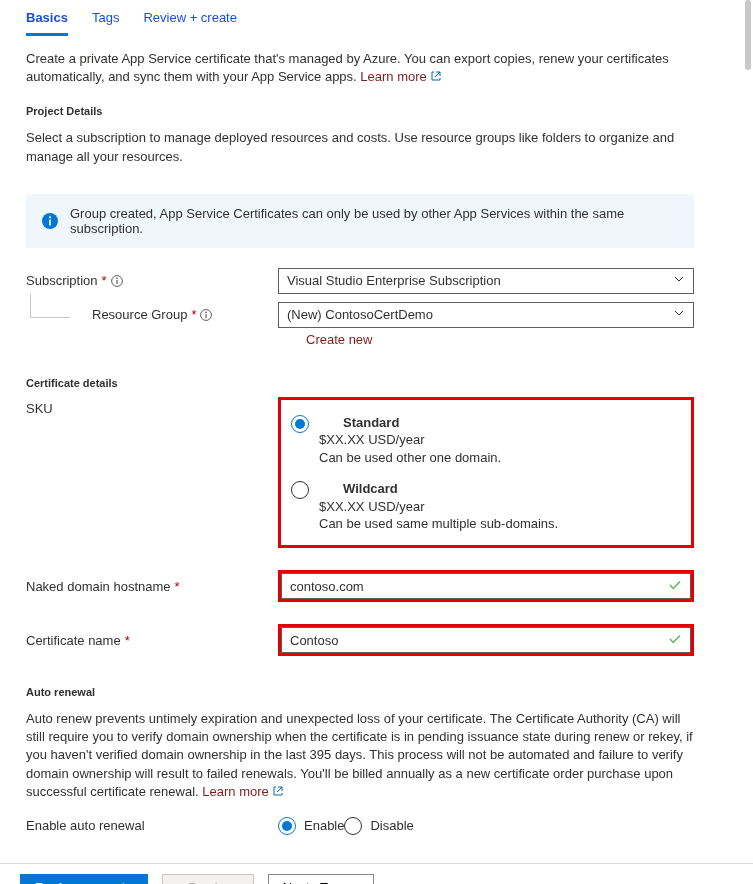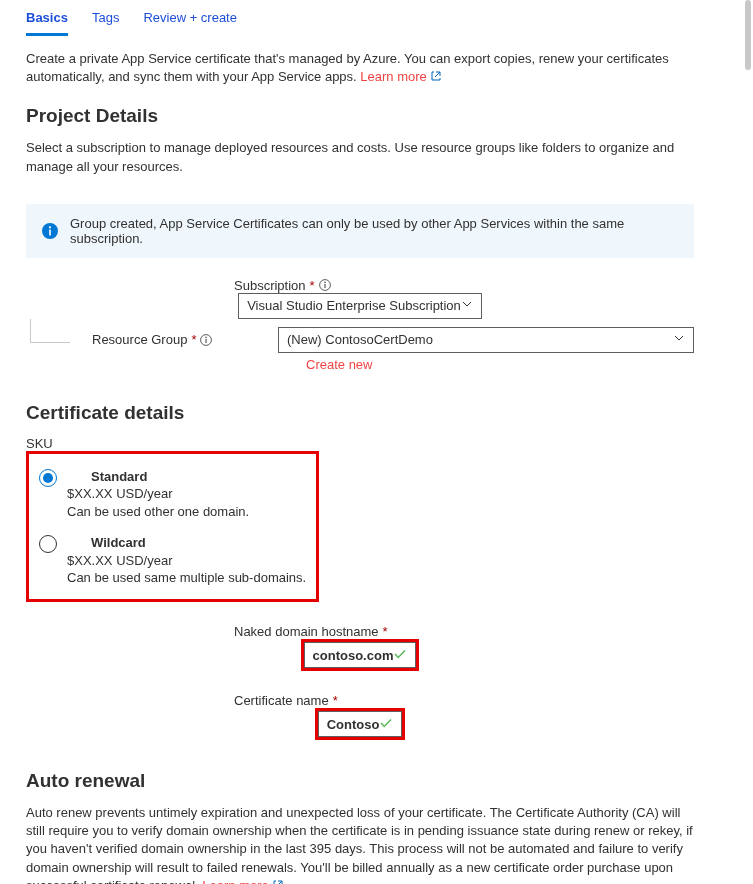--- a/index.html
+++ b/index.html
@@ -38,27 +38,27 @@
     font-weight: 600;
     border-bottom: 3px solid #0078d4;
   }
   .content {
     padding: 14px 26px 0 26px;
     max-width: 720px;
   }
   .intro-text {
     line-height: 1.4;
   }
-  a.link, .link { color: #ef4444; text-decoration: none; cursor: pointer; }
+  a.link, .link { color: #7f1d1d; text-decoration: none; cursor: pointer; }
   .link-icon {
     display: inline-block;
     vertical-align: -1px;
   }
   h2.section {
-    font-size: 19px;
+    font-size: 11px;
     font-weight: 600;
     margin: 18px 0 8px 0;
   }
   .section-sub {
     line-height: 1.4;
     margin-top: 12px;
   }
   .info-bar {
     background: #eff6fc;
     padding: 12px 16px;
@@ -67,21 +67,20 @@
     align-items: center;
     gap: 12px;
   }
   .info-icon {
     width: 16px; height: 16px; flex-shrink:0;
   }
   .form-row {
     display: flex;
     align-items: center;
     margin-bottom: 8px;
-    flex-direction: column;
   }
   .form-label {
     width: 252px;
     display: flex;
     align-items: center;
     gap: 4px;
   }
   .req { color: #a80000; }
   .help-icon {
     width: 12px; height: 12px;
@@ -140,21 +139,20 @@
     margin-top: 1px;
   }
   .radio-circle.checked .dot {
     width: 10px; height: 10px; background: #0078d4; border-radius: 50%;
   }
   .radio-circle.checked { border-color:#0078d4; }
   .radio-body .opt-title { font-weight: 600; margin-left: 24px; }
   .radio-body div { line-height: 1.35; }
   .red-box {
     border: 3px solid #e40000;
-    font-weight: bold;
   }
   .input-with-check {
     display:flex; align-items:center; justify-content:space-between;
     height: 26px;
     padding: 0 8px;
     border: 1px solid #605e5c;
     background:#fff;
   }
   .check-icon { color:#5bb85b; }
   .inline-radios {

